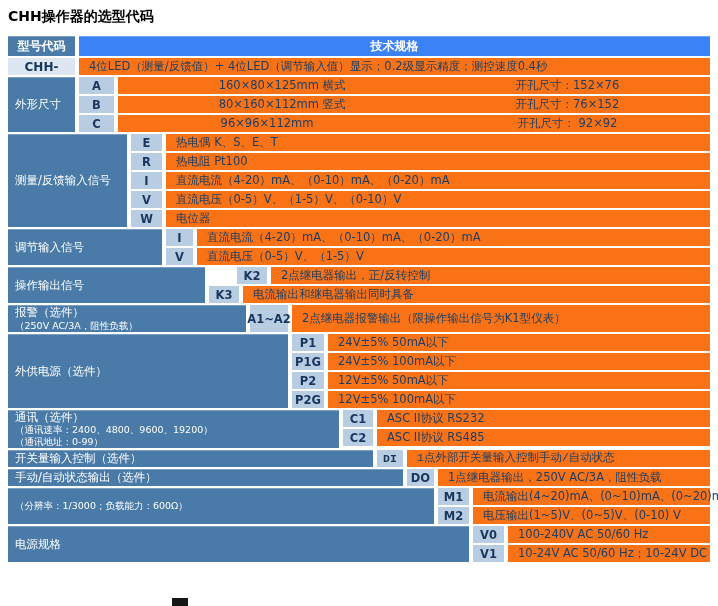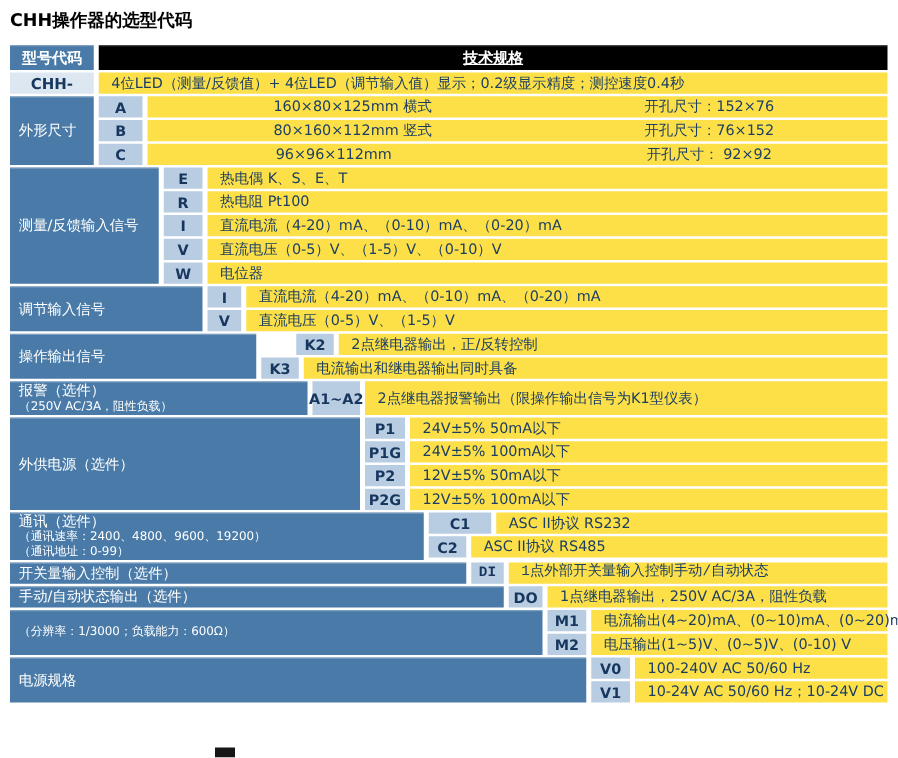--- a/index.html
+++ b/index.html
@@ -16,32 +16,32 @@
   .lbl .sub{font-size:9.5px;white-space:nowrap;}
   .lbl-light{background:#dce7f1;color:#17365d;font-weight:700;font-size:12px;
        display:flex;align-items:center;justify-content:center;
        box-sizing:border-box;flex-shrink:0;}
   .rows{flex:1;display:flex;flex-direction:column;min-width:0;}
   .row{display:flex;margin-bottom:2px;}
   .row:last-child{margin-bottom:0;}
   .code{background:#b9cde2;color:#17365d;font-weight:700;font-size:11.5px;
         display:flex;align-items:center;justify-content:center;
         margin-left:4px;box-sizing:border-box;flex-shrink:0;}
-  .content{flex:1;background:#fde047;color:#1c3e63;font-size:11.5px;
+  .content{flex:1;background:#f97316;color:#1c3e63;font-size:11.5px;
            display:flex;flex-direction:column;justify-content:center;
            padding-left:10px;margin-left:4px;box-sizing:border-box;
            line-height:1.25;min-width:0;white-space:nowrap;}
   .content .sub{font-size:10px;}
   .content.split{flex-direction:row;align-items:center;}
   .content .t1{width:51%;flex-shrink:0;}
   .hdr .lbl, .hdr-content{font-weight:700;font-size:12px;}
   .hdr .lbl{align-items:center;justify-content:center;padding-left:0;flex-direction:row;}
-  .hdr-content{flex:1;background:#000000;color:#fff;margin-left:4px;
+  .hdr-content{flex:1;background:#3b82f6;color:#fff;margin-left:4px;
                display:flex;align-items:center;justify-content:center;
-               box-shadow:inset 0 1px 0 rgba(255,255,255,.28);text-decoration:underline;}
+               box-shadow:inset 0 1px 0 rgba(255,255,255,.28);}
   .artifact{position:absolute;left:172px;top:598px;width:16px;height:8px;background:#161616;}
 </style>
 </head>
 <body>
 
 <h1 class="title">CHH操作器的选型代码</h1>
 
 <div class="table" id="table">
   <div class="sec hdr">
     <div class="lbl" style="width:67px;height:20px">型号代码</div>
@@ -209,21 +209,21 @@
       </div>
     </div>
     <div class="sec">
       <div class="lbl" style="width: 331px;">
         <span>通讯（选件）</span>
         <span class="sub">（通讯速率：2400、4800、9600、19200）</span>
         <span class="sub">（通讯地址：0-99）</span>
       </div>
       <div class="rows">
         <div class="row" style="height: 17px;">
-          <div class="code" style="width: 50px;">C1</div>
+          <div class="code" style="width: 30px;">C1</div>
           <div class="content">
             <span class="t1">ASC II协议 RS232</span>
           </div>
         </div>
         <div class="row" style="height: 17px;">
           <div class="code" style="width: 30px;">C2</div>
           <div class="content">
             <span class="t1">ASC II协议 RS485</span>
           </div>
         </div>

